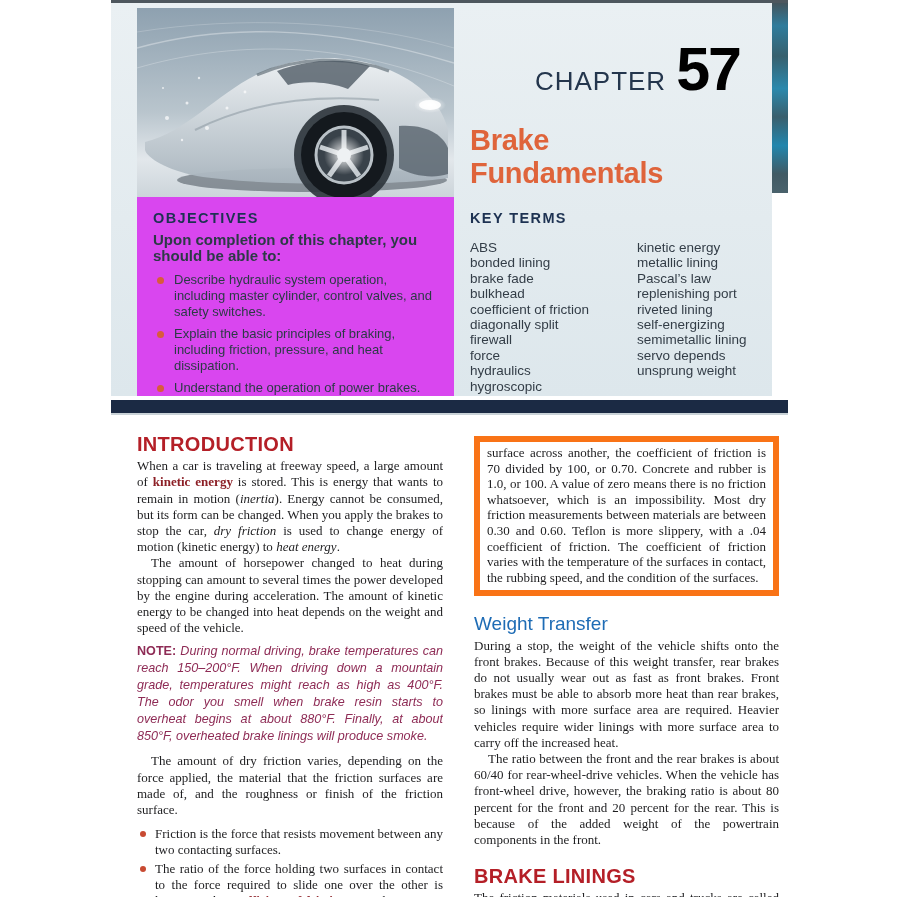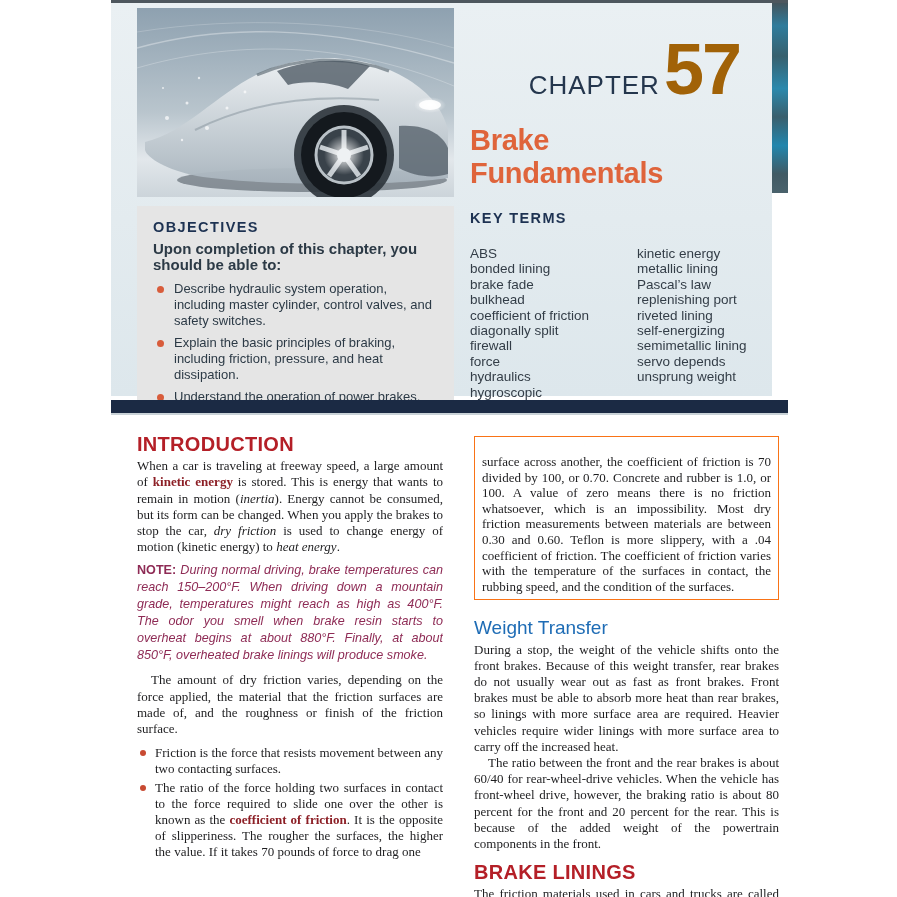--- a/index.html
+++ b/index.html
@@ -13,39 +13,39 @@
   .top-edge { left:111px; top:0; width:677px; height:4px; background:#4e575e; }
   .header-bg { left:111px; top:3px; width:661px; height:393px;
     background:linear-gradient(180deg,#eaf0f3 0%,#e3ebef 55%,#dde7ec 100%); }
   .car-image { left:137px; top:8px; width:317px; height:189px; overflow:hidden; }
   .side-strip { left:772px; top:3px; width:16px; height:190px;
     background:linear-gradient(180deg,#44545c 0%,#2f7c9c 12%,#37606e 28%,#2b89ad 45%,#3a5f6d 60%,#2286ad 75%,#415a64 90%,#4a626c 100%); }
 
   .chapter-row { left:455px; top:33px; width:285px; display:flex;
     justify-content:flex-end; align-items:baseline; }
   .chapter-word { font-size:26px; font-weight:500; color:#24364d; letter-spacing:1px; }
-  .chapter-num { font-size:72px; font-weight:800; color:#a16207; margin-left:4px;
+  .chapter-num { font-size:61px; font-weight:800; color:#000000; margin-left:10px;
     line-height:72px; letter-spacing:-2px; }
   .chapter-title { left:470px; top:124px; font-size:29px; font-weight:700;
     color:#df643b; line-height:33px; letter-spacing:-0.3px; }
 
-  .objectives-panel { left:137px; top:206px; width:317px; height:199px;
-    background:#e5e5e5; box-sizing:border-box; padding:13px 16px 0 16px; }
+  .objectives-panel { left:137px; top:197px; width:317px; height:199px;
+    background:#d946ef; box-sizing:border-box; padding:13px 16px 0 16px; }
   .obj-heading, .kt-heading { font-size:14.5px; font-weight:700; color:#1d3252;
     letter-spacing:1.4px; }
   .obj-intro { margin-top:6px; font-size:15px; font-weight:700; color:#2c3a46;
     line-height:16px; width:292px; }
   .obj-list { margin:8px 0 0 0; padding:0; list-style:none; }
   .obj-list li { position:relative; padding-left:21px; margin-bottom:6px;
     font-size:13px; color:#2c3a46; line-height:16px; }
   .obj-list li .dot { position:absolute; left:4px; top:5px; width:7px; height:7px;
     border-radius:50%; background:#d85c3b; }
 
   .keyterms { left:470px; top:210px; width:300px; }
-  .kt-cols { margin-top:20px; display:flex; }
+  .kt-cols { margin-top:14px; display:flex; }
   .kt-col { margin:0; padding:0; list-style:none; }
   .kt-col.c1 { width:167px; }
   .kt-col li { font-size:13.5px; color:#333d47; line-height:15.4px; }
 
   .navy-bar { left:111px; top:400px; width:677px; height:13px; background:#1b2a44;
     border-bottom:2px solid #c9d2d7; }
 
   
   .col { font-family:"Liberation Serif", serif; font-size:13px; line-height:16.2px;
     color:#1d1d1f; text-align:justify; overflow:hidden; }
@@ -63,21 +63,21 @@
   .note .i { font-style:italic; }
   .b { font-weight:700; }
   .i { font-style:italic; }
   .term { font-weight:700; color:#8c1f26; }
 
   .body-bullets { margin:8px 0 0 0; padding:0; list-style:none; text-align:justify; }
   .body-bullets li { position:relative; padding-left:18px; margin-bottom:2px; }
   .body-bullets li .dot { position:absolute; left:3px; top:5px; width:6px; height:6px;
     border-radius:50%; background:#c84a32; }
 
-  .friction-box { border:1px solid #f97316; padding:17px 7px 5px 7px; margin:2px 0 20px 0;
+  .friction-box { border:6px solid #f97316; padding:3px 7px 5px 7px; margin:2px 0 20px 0;
     line-height:15.6px; }
 </style>
 </head>
 <body>
 
 <div class="page">
 
   <div class="abs top-edge"></div>
   <div class="abs header-bg"></div>
 
@@ -185,30 +185,31 @@
         <li>unsprung weight</li>
       </ul>
     </div>
   </div>
 
   <div class="abs navy-bar"></div>
 
   <div class="abs col col-left">
     <h2 class="red">INTRODUCTION</h2>
     <p><span>When a car is traveling at freeway speed, a large amount of </span><span class="term">kinetic energy</span><span> is stored. This is energy that wants to remain in motion (</span><span class="i">inertia</span><span>). Energy cannot be consumed, but its form can be changed. When you apply the brakes to stop the car, </span><span class="i">dry friction</span><span> is used to change energy of motion (kinetic energy) to </span><span class="i">heat energy</span><span>.</span></p>
+    <p class="indent">The amount of horsepower changed to heat during stopping can amount to several times the power developed by the engine during acceleration. The amount of kinetic energy to be changed into heat depends on the weight and speed of the vehicle.</p>
     <p class="note"><span class="b">NOTE:</span><span class="i"> During normal driving, brake temperatures can reach 150–200°F. When driving down a mountain grade, temperatures might reach as high as 400°F. The odor you smell when brake resin starts to overheat begins at about 880°F. Finally, at about 850°F, overheated brake linings will produce smoke.</span></p>
     <p class="indent">The amount of dry friction varies, depending on the force applied, the material that the friction surfaces are made of, and the roughness or finish of the friction surface.</p>
     <ul class="body-bullets">
       <li><span class="dot"></span><span><span>Friction is the force that resists movement between any two contacting surfaces.</span></span></li>
       <li><span class="dot"></span><span><span>The ratio of the force holding two surfaces in contact to the force required to slide one over the other is known as the </span><span class="term">coefficient of friction</span><span>. It is the opposite of slipperiness. The rougher the surfaces, the higher the value. If it takes 70 pounds of force to drag one</span></span></li>
     </ul>
   </div>
 
   <div class="abs col col-right">
     <div class="friction-box">surface across another, the coefficient of friction is 70 divided by 100, or 0.70. Concrete and rubber is 1.0, or 100. A value of zero means there is no friction whatsoever, which is an impossibility. Most dry friction measurements between materials are between 0.30 and 0.60. Teflon is more slippery, with a .04 coefficient of friction. The coefficient of friction varies with the temperature of the surfaces in contact, the rubbing speed, and the condition of the surfaces.</div>
     <h3 class="blue">Weight Transfer</h3>
     <p>During a stop, the weight of the vehicle shifts onto the front brakes. Because of this weight transfer, rear brakes do not usually wear out as fast as front brakes. Front brakes must be able to absorb more heat than rear brakes, so linings with more surface area are required. Heavier vehicles require wider linings with more surface area to carry off the increased heat.</p>
     <p class="indent">The ratio between the front and the rear brakes is about 60/40 for rear-wheel-drive vehicles. When the vehicle has front-wheel drive, however, the braking ratio is about 80 percent for the front and 20 percent for the rear. This is because of the added weight of the powertrain components in the front.</p>
-    <h2 class="red" style="margin-top:12px;">BRAKE LININGS</h2>
+    <h2 class="red" style="margin-top:20px;">BRAKE LININGS</h2>
     <p><span>The friction materials used in cars and trucks are called brake linings. On drum brakes, brake linings are also called </span><span class="i">shoes</span><span>. On disc brakes, they are also called </span><span class="i">pads</span><span>.</span></p>
   </div>
 
 </div>
 
 </body></html>

